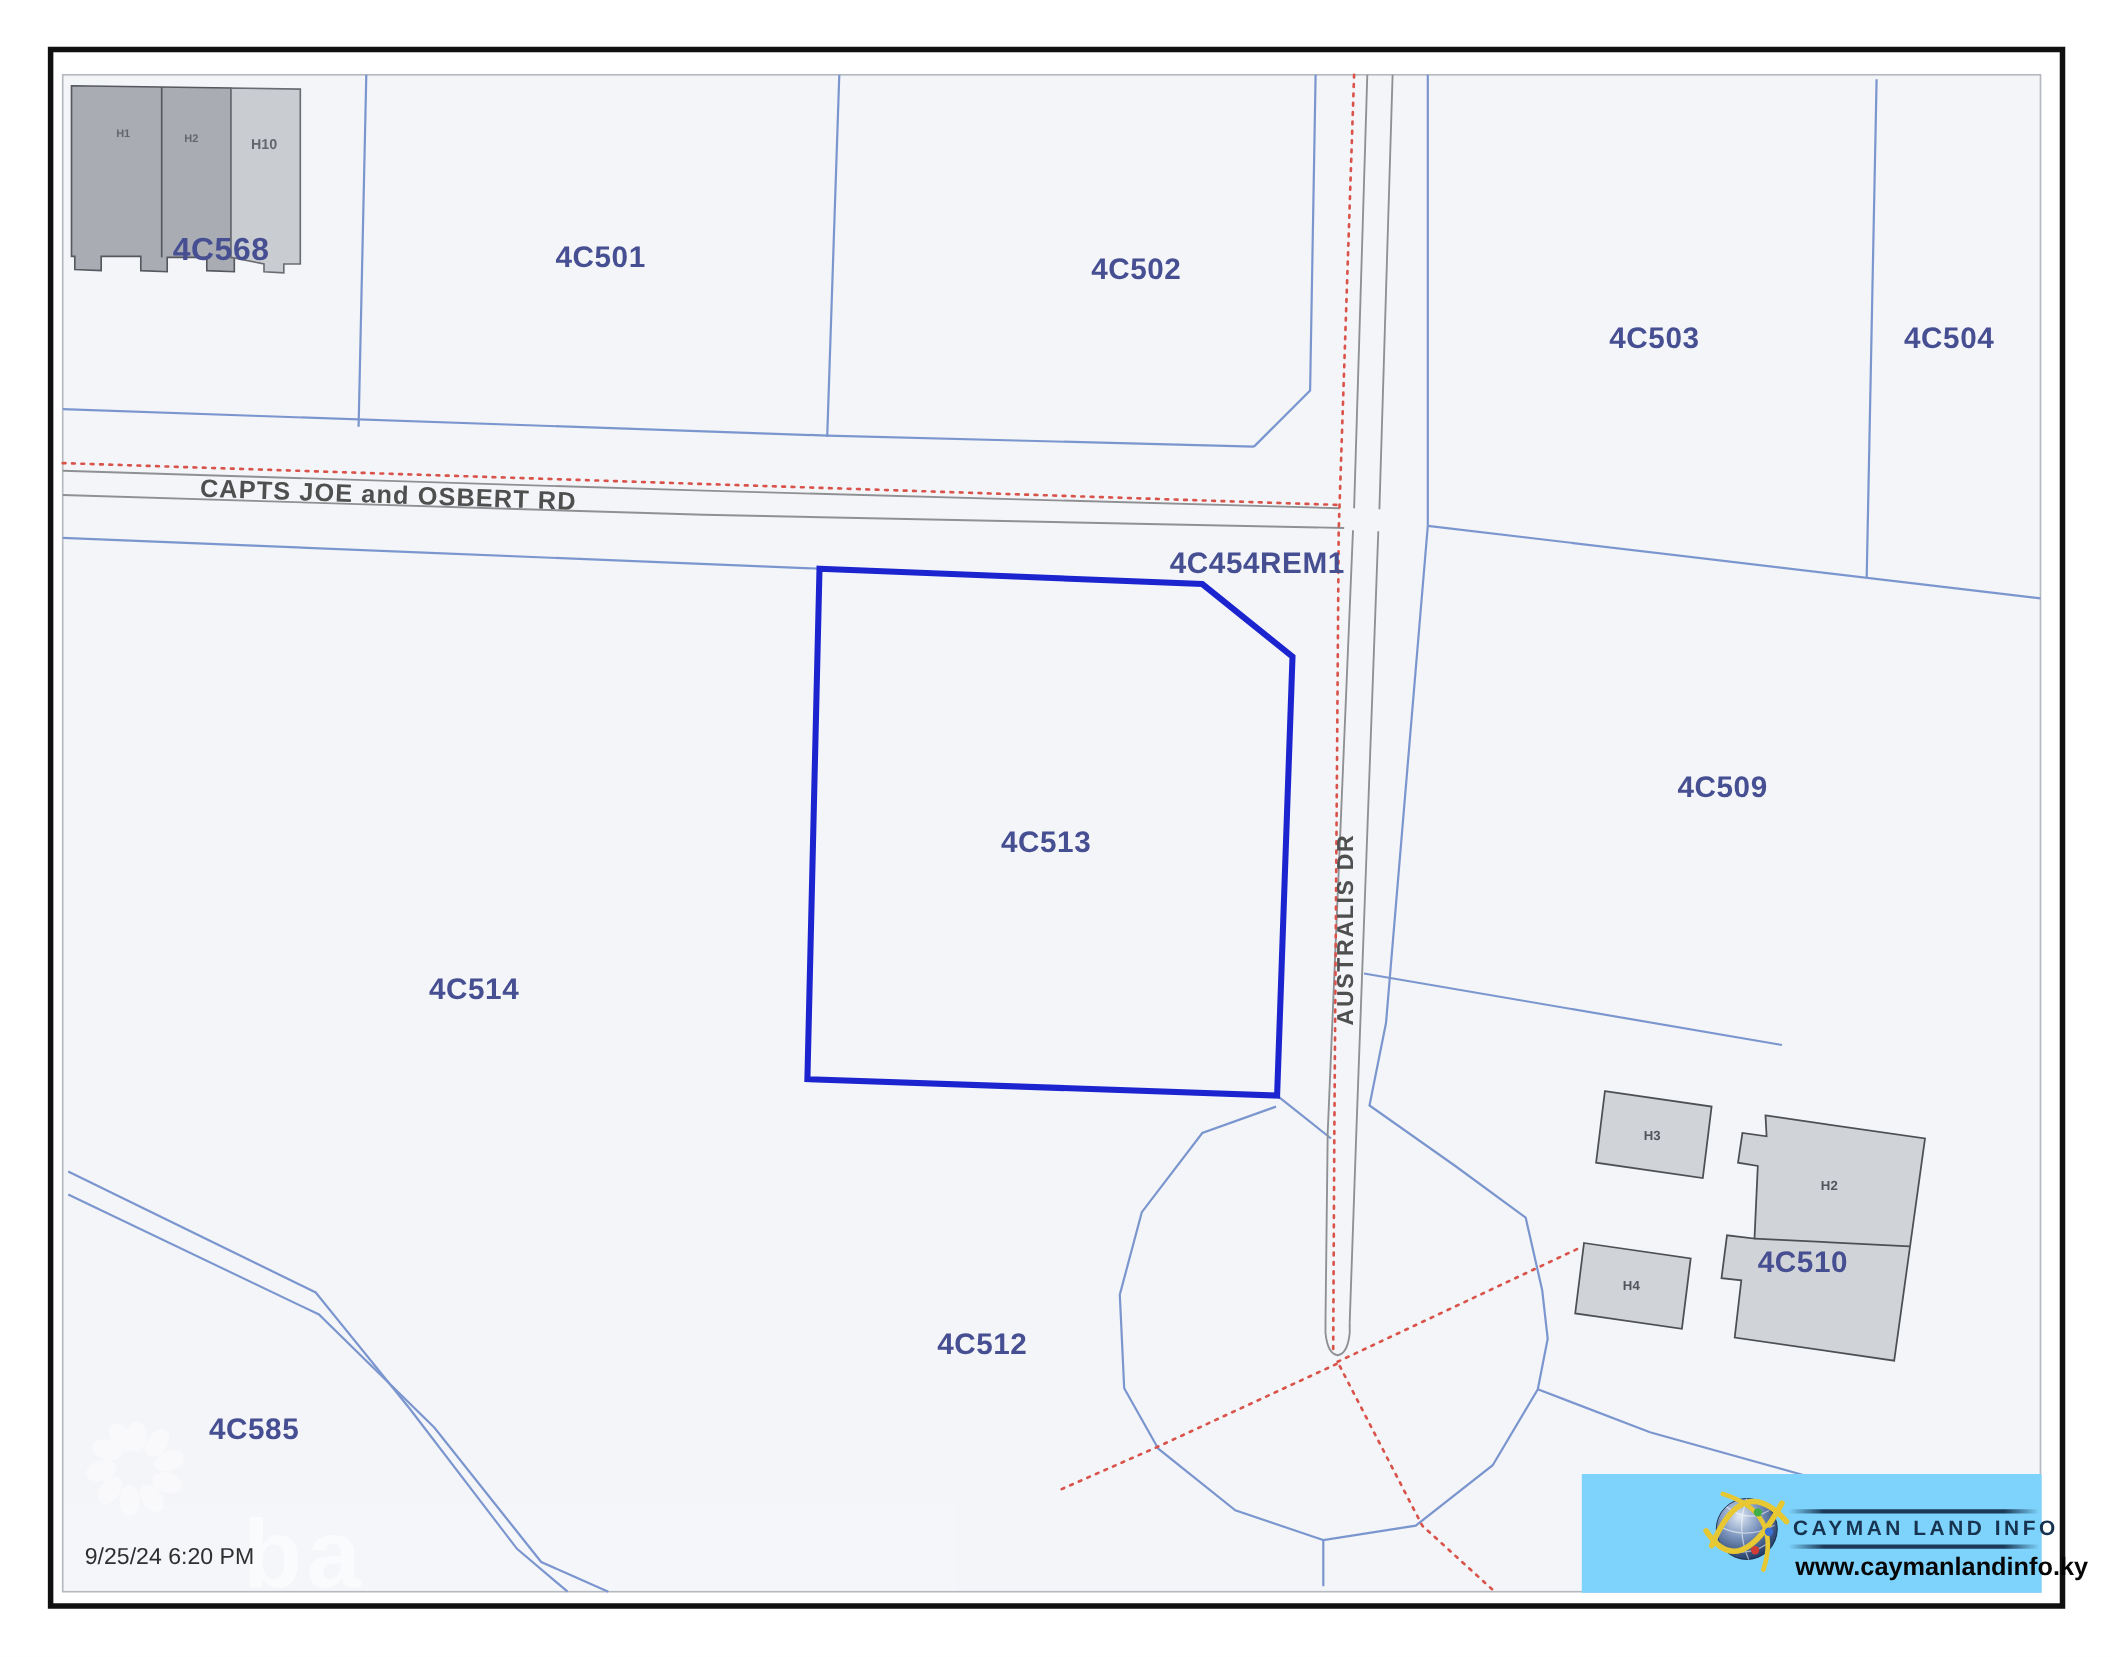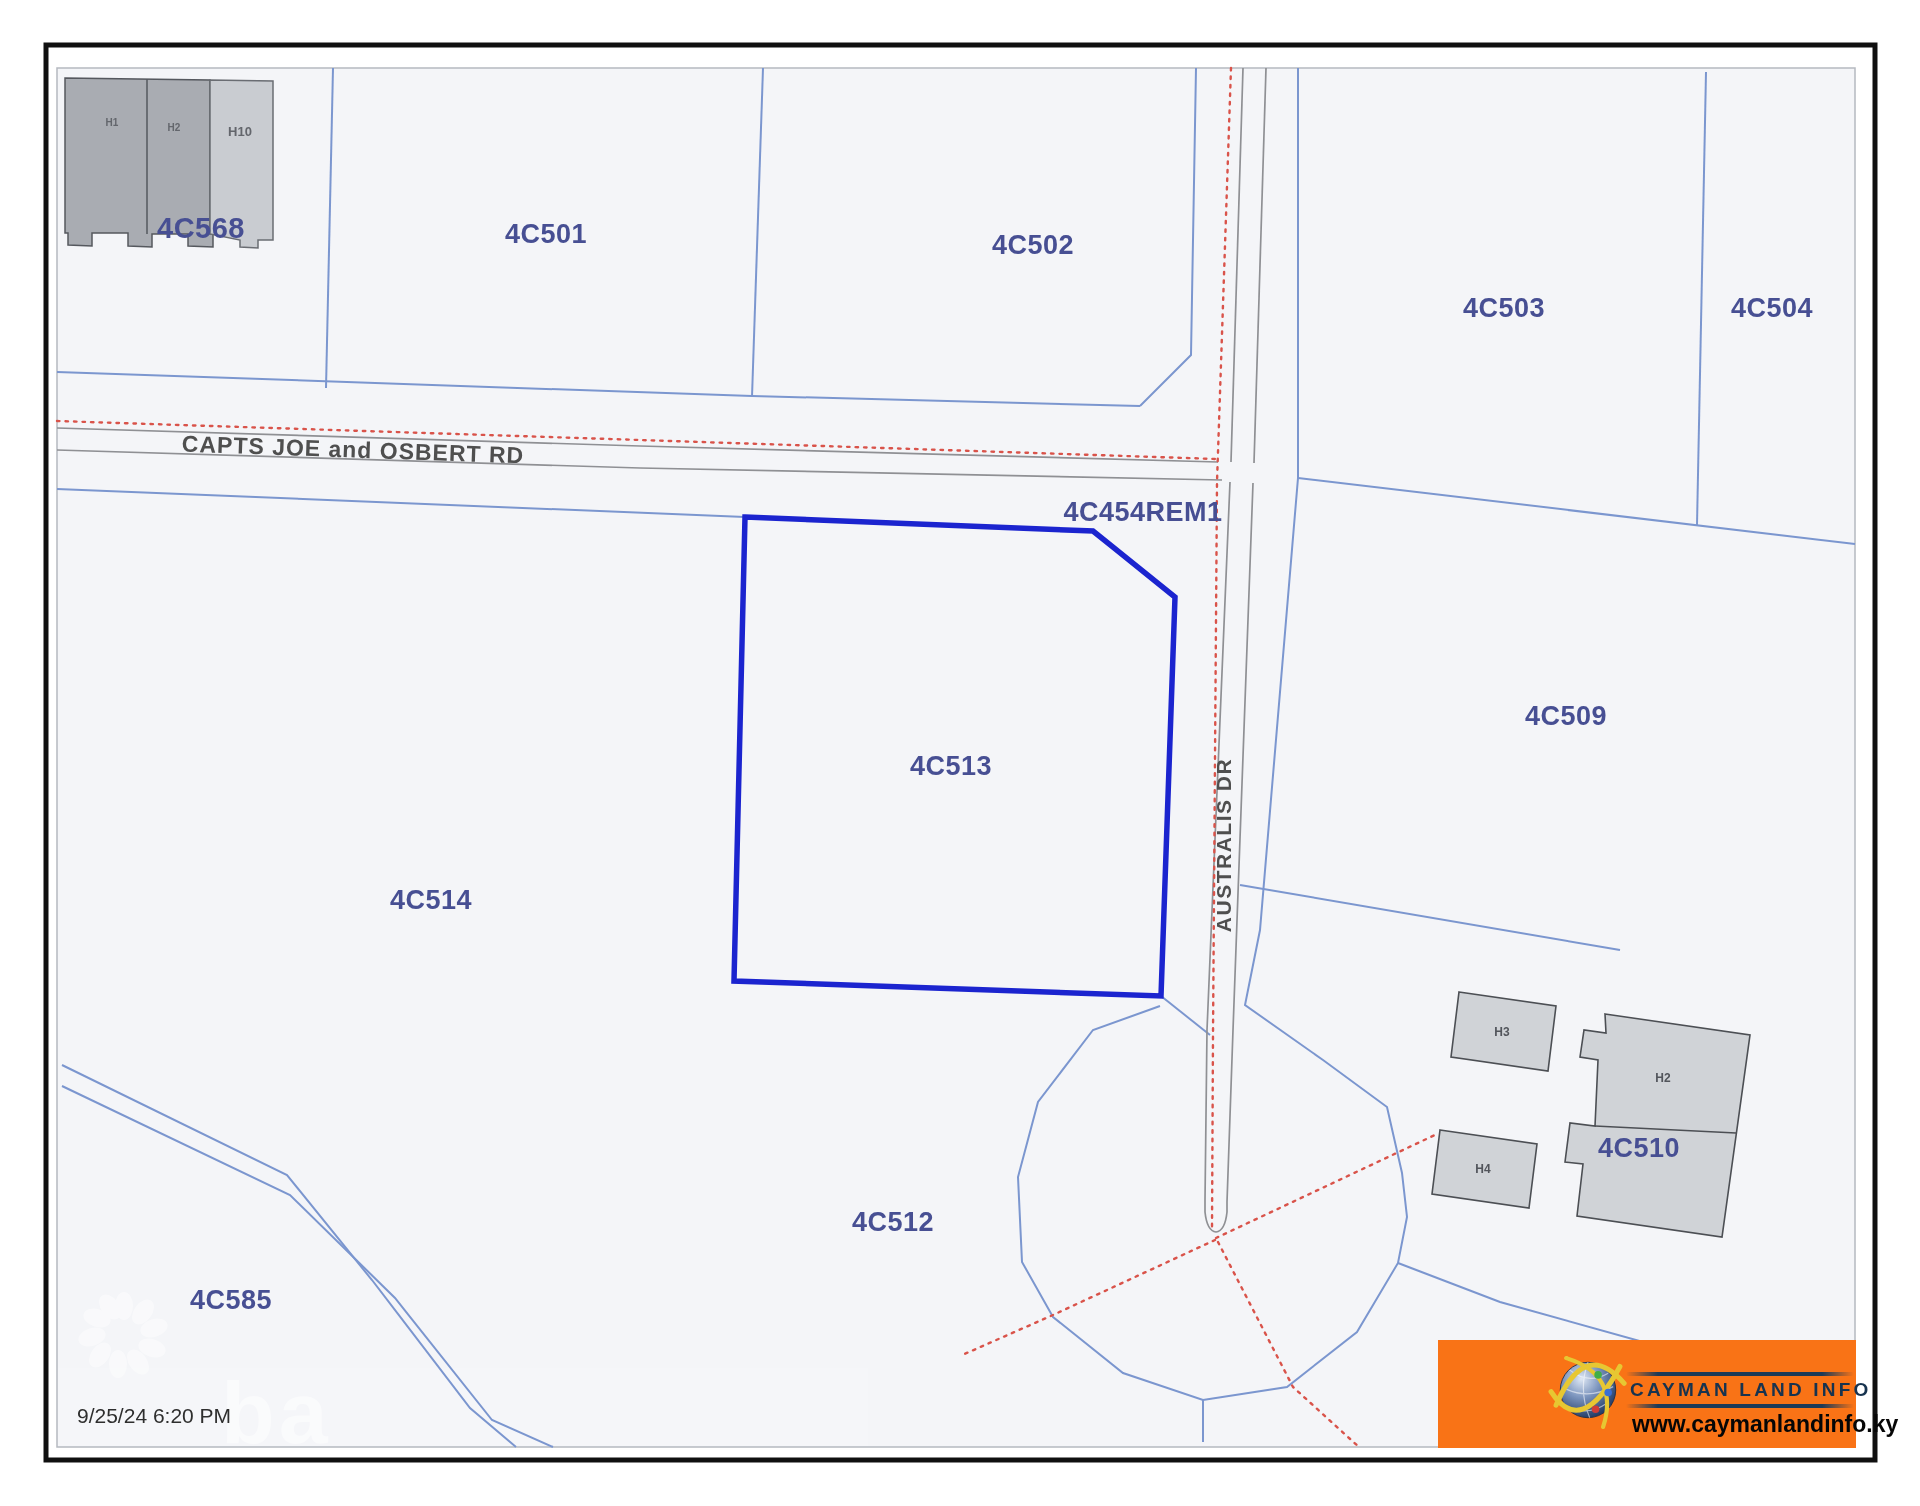--- a/index.html
+++ b/index.html
@@ -11,21 +11,21 @@
   .lbl.big{font-size:29px;}
   .roadlbl{position:absolute;transform:translate(-50%,-50%) rotate(2deg);font-weight:bold;
        color:#4f4f4f;font-size:23px;letter-spacing:1px;white-space:nowrap;}
   .roadlbl.vert{transform:translate(-50%,-50%) rotate(-90deg);font-size:21px;letter-spacing:1.5px;}
   .hlbl{position:absolute;transform:translate(-50%,-50%);font-size:12px;font-weight:bold;
        color:#63666c;white-space:nowrap;}
   .hlbl.dk{color:#52555b;}
   .timestamp{position:absolute;left:77px;top:1404px;font-size:21px;color:#2e2e2e;}
   .wm-text{position:absolute;left:205px;top:1362px;font-size:88px;font-weight:bold;
        color:#ffffff;opacity:.5;letter-spacing:4px;margin-left:16px;}
-  .logo-box{position:absolute;left:1438px;top:1340px;width:418px;height:108px;background:#f97316;}
+  .logo-box{position:absolute;left:1438px;top:1340px;width:418px;height:108px;background:#7dd3fc;}
   .logo-globe{position:absolute;left:108px;top:6px;width:84px;height:88px;}
   .logo-rule{position:absolute;height:4px;width:228px;border-radius:2px;
        background:linear-gradient(90deg,rgba(28,58,88,0),#1c3a58 14%,#1c3a58 86%,rgba(28,58,88,0));}
   .logo-rule.top{left:188px;top:32px;}
   .logo-rule.bot{left:188px;top:64px;}
   .logo-brand{position:absolute;left:192px;top:39px;font-size:19px;font-weight:bold;
        letter-spacing:3.2px;color:#17334f;white-space:nowrap;}
   .logo-url{position:absolute;left:194px;top:71px;font-size:23px;font-weight:bold;color:#060606;
        white-space:nowrap;text-align:right;}
   .lbl-4c511{position:absolute;transform:translate(-50%,-50%);font-weight:bold;color:#474f93;

